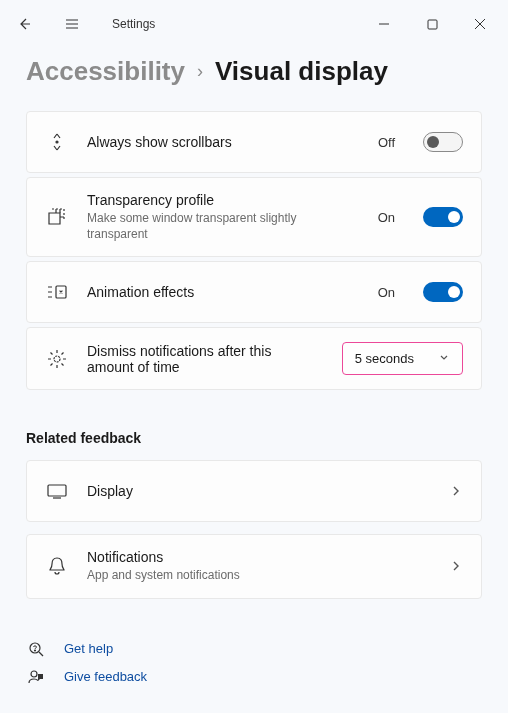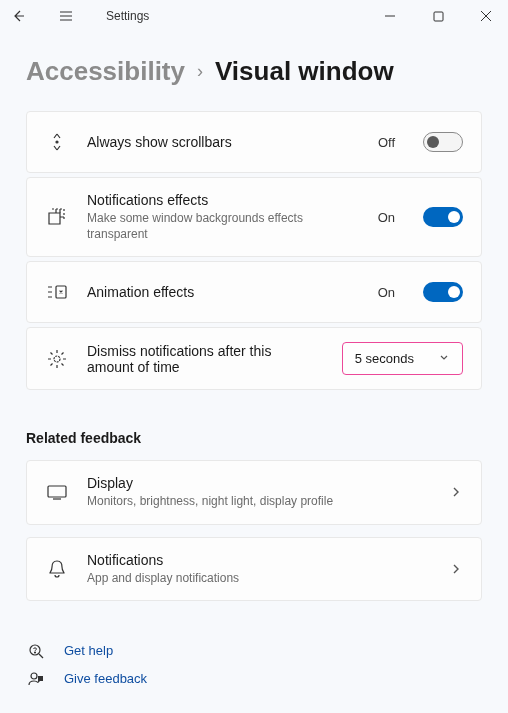--- a/index.html
+++ b/index.html
@@ -1,17 +1,17 @@
 <!DOCTYPE html>
 <html><head>
   <meta charset="utf-8">
   <style>
     * { box-sizing: border-box; margin: 0; padding: 0; }
     body { font-family: "Segoe UI", -apple-system, sans-serif; background: #f7f9fc; color: #1a1a1a; width: 508px; height: 713px; overflow: hidden; position: relative; }
-    .titlebar { display: flex; align-items: flex-start; height: 40px; padding: 0 2px; }
+    .titlebar { display: flex; align-items: flex-end; height: 40px; padding: 0 8px; }
     .tb-left { display: flex; align-items: center; gap: 16px; }
     .icon-btn { width: 32px; height: 32px; display: flex; align-items: center; justify-content: center; border-radius: 4px; }
     .title { font-size: 12px; color: #333; margin-left: 8px; }
     .tb-right { margin-left: auto; display: flex; align-items: center; gap: 8px; }
     .win-btn { width: 40px; height: 32px; display: flex; align-items: center; justify-content: center; }
     .content { padding: 8px 26px 20px 26px; }
     .breadcrumb { display: flex; align-items: center; gap: 12px; margin: 8px 0 24px 0; }
     .bc-parent { font-size: 26px; font-weight: 600; color: #8b8b8b; }
     .bc-sep { font-size: 18px; color: #8b8b8b; }
     .bc-current { font-size: 26px; font-weight: 600; color: #1a1a1a; }
@@ -68,21 +68,21 @@
         </svg>
     </div>
   </div>
 </div>
 
 <div class="content">
 
   <div class="breadcrumb">
     <span class="bc-parent">Accessibility</span>
     <span class="bc-sep">›</span>
-    <span class="bc-current">Visual window</span>
+    <span class="bc-current">Visual display</span>
   </div>
 
   <div class="card">
     <div class="card-icon">
       <svg width="18" height="22" viewBox="0 0 18 22" fill="none" stroke="#333" stroke-width="1.2">
           <path d="M9 3 L6 7 M9 3 L12 7 M9 19 L6 15 M9 19 L12 15"></path>
           <circle cx="9" cy="11" r="1" fill="#333"></circle>
         </svg>
     </div>
     <div class="card-body">
@@ -96,22 +96,22 @@
 
   <div class="card">
     <div class="card-icon">
       <svg width="22" height="22" viewBox="0 0 22 22" fill="none" stroke="#333" stroke-width="1.2">
           <path d="M6 3 L18 3 L18 15" stroke-dasharray="2 2"></path>
           <path d="M3 7 L14 7 L14 18 L3 18 Z"></path>
           <path d="M10 3 L10 7 M14 3 L14 7 M14 11 L18 11"></path>
         </svg>
     </div>
     <div class="card-body">
-      <span class="card-title">Notifications effects</span>
-      <span class="card-desc">Make some window backgrounds effects transparent</span>
+      <span class="card-title">Transparency profile</span>
+      <span class="card-desc">Make some window transparent slightly transparent</span>
     </div>
     <span class="card-state">On</span>
     <div class="toggle toggle-on">
         <div class="knob"></div>
       </div>
   </div>
 
   <div class="card">
     <div class="card-icon">
       <svg width="22" height="18" viewBox="0 0 22 18" fill="none" stroke="#333" stroke-width="1.2">
@@ -151,37 +151,36 @@
 
   <div class="link-card">
     <div class="card-icon">
       <svg width="22" height="18" viewBox="0 0 22 18" fill="none" stroke="#333" stroke-width="1.2">
           <rect x="2" y="3" width="18" height="11" rx="1"></rect>
           <path d="M7 16 H15"></path>
         </svg>
     </div>
     <div class="card-body">
       <span class="card-title">Display</span>
-      <span class="card-desc">Monitors, brightness, night light, display profile</span>
     </div>
     <svg class="chev" width="14" height="14" viewBox="0 0 14 14" fill="none" stroke="#555" stroke-width="1.4">
         <path d="M5 3 L9 7 L5 11"></path>
       </svg>
   </div>
 
   <div class="link-card">
     <div class="card-icon">
       <svg width="20" height="22" viewBox="0 0 20 22" fill="none" stroke="#333" stroke-width="1.2">
           <path d="M10 3 C6 3 5 6 5 9 C5 13 3 14 3 15 H17 C17 14 15 13 15 9 C15 6 14 3 10 3 Z"></path>
           <path d="M8 17 C8 18.5 9 19 10 19 C11 19 12 18.5 12 17"></path>
         </svg>
     </div>
     <div class="card-body">
       <span class="card-title">Notifications</span>
-      <span class="card-desc">App and display notifications</span>
+      <span class="card-desc">App and system notifications</span>
     </div>
     <svg class="chev" width="14" height="14" viewBox="0 0 14 14" fill="none" stroke="#555" stroke-width="1.4">
         <path d="M5 3 L9 7 L5 11"></path>
       </svg>
   </div>
 
   <div class="help-links">
     <div class="help-link">
       <span class="hicon">
         <svg width="18" height="18" viewBox="0 0 18 18" fill="none" stroke="#333" stroke-width="1.2">

